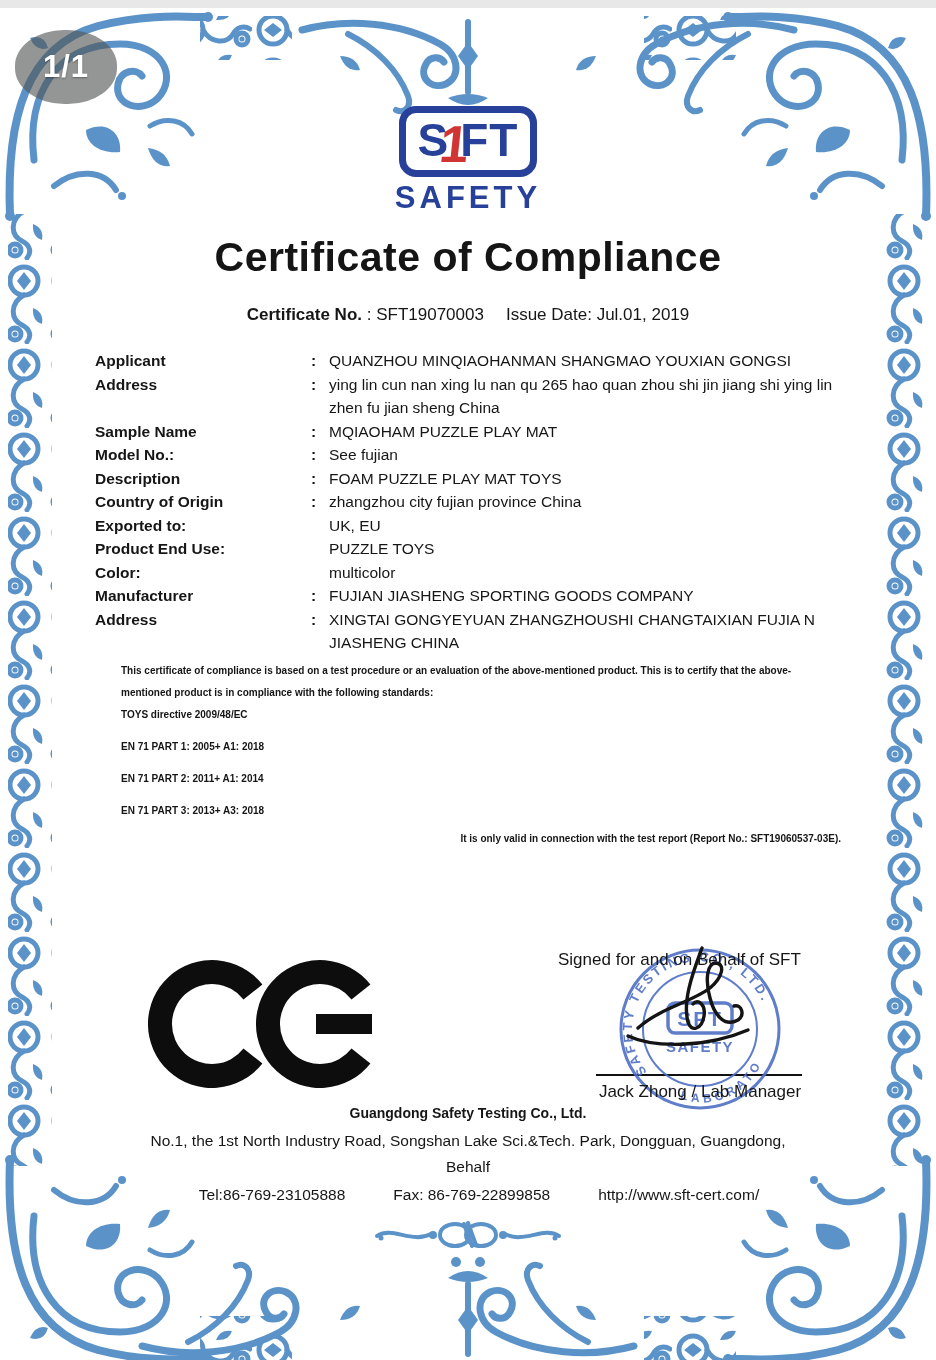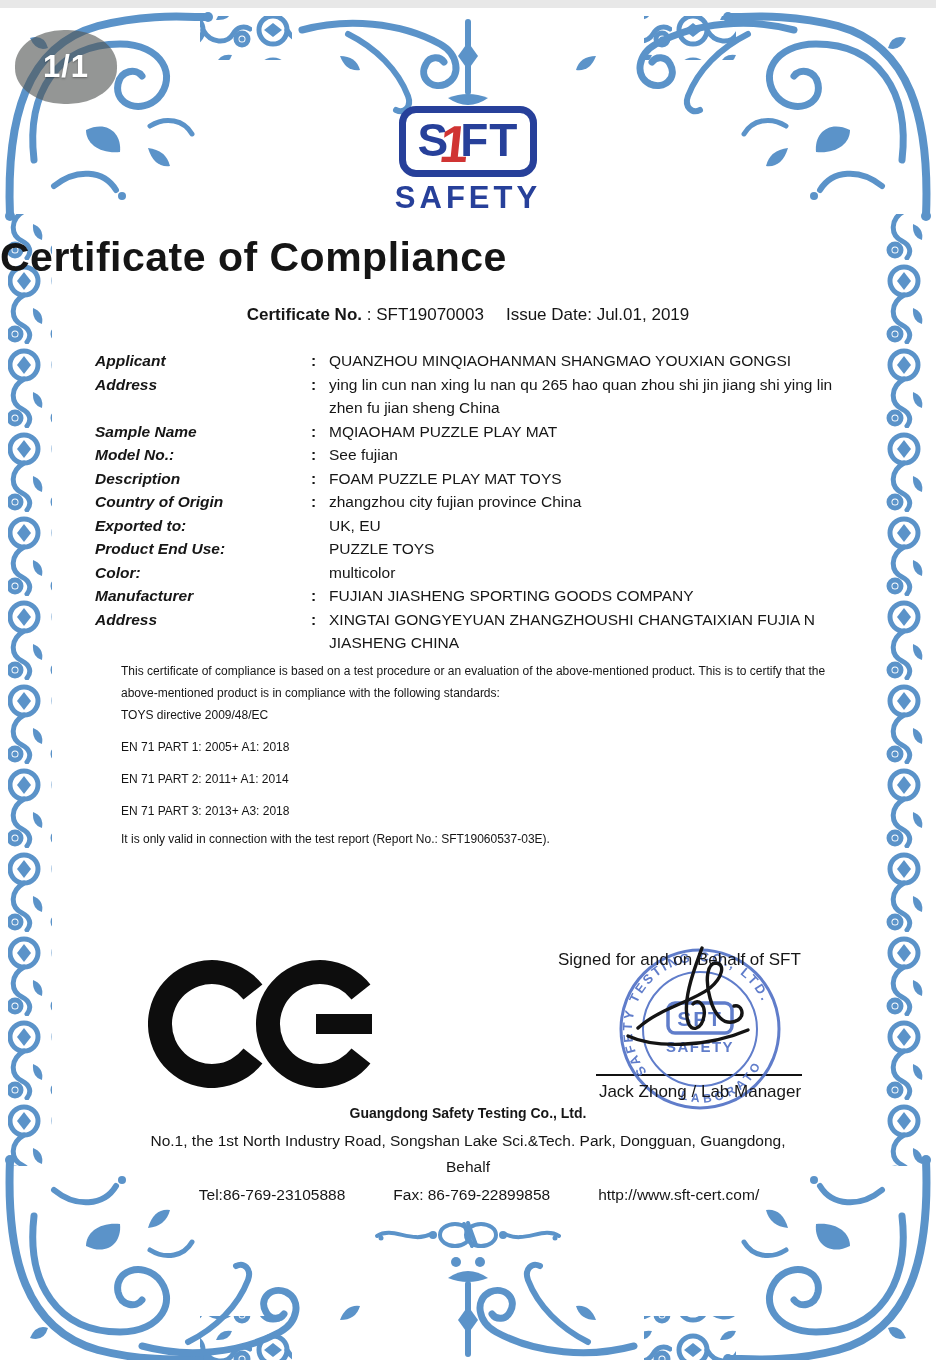--- a/index.html
+++ b/index.html
@@ -19,34 +19,34 @@
     color:#fff;font-size:31px;font-weight:bold;letter-spacing:1px;
     text-shadow:0 1px 2px rgba(0,0,0,.35);
   }
   
   #logo{top:98px;left:0;width:100%;text-align:center;line-height:1;}
   .logo-box{display:inline-block;border:7px solid #27409a;border-radius:17px;padding:1px 12px 4px 12px;background:#fff;}
   .logo-letter{font-size:46px;font-weight:800;color:#27409a;letter-spacing:1px;vertical-align:middle;}
   .logo-one{display:inline-block;font-size:52px;font-weight:800;color:#d03433;margin:0 -9px;position:relative;top:4px;transform:skewX(-6deg);z-index:2;vertical-align:middle;}
   .logo-sub{margin-top:5px;font-size:31px;font-weight:800;color:#27409a;letter-spacing:4px;}
   
-  #title{top:226px;left:0;width:100%;text-align:left;font-size:41px;font-weight:700;color:#151515;letter-spacing:.5px;}
+  #title{top:226px;left:0;width:100%;text-align:center;font-size:41px;font-weight:700;color:#151515;letter-spacing:.5px;}
   #certline{top:297px;left:0;width:100%;display:flex;justify-content:center;gap:22px;font-size:17px;}
   #certline b{font-weight:700;}
   
   #fields{left:95px;top:341px;width:754px;font-size:15.5px;}
   .frow{display:flex;align-items:flex-start;line-height:23.5px;}
-  .flabel{width:216px;font-weight:700;flex:none;font-style:italic;}
+  .flabel{width:216px;font-weight:700;flex:none;}
   .fcolon{width:18px;font-weight:700;flex:none;}
   .fvalue{flex:1;}
   
-  #statement{left:121px;top:652px;width:720px;font-size:12px;font-weight:400;line-height:22px;color:#151515;}
+  #statement{left:121px;top:652px;width:720px;font-size:10px;font-weight:700;line-height:22px;color:#151515;}
   #statement .std{margin-top:0;}
   #statement .std.sp{margin-top:10px;}
-  #statement .validity{margin-top:6px;}
+  #statement .validity{margin-top:6px;text-align:right;}
   
   #ce{left:148px;top:948px;z-index:2;}
   #signedfor{left:558px;top:942px;width:290px;font-size:17px;z-index:4;}
   #stamp{left:606px;top:927px;z-index:2;opacity:.9;}
   #sig{left:598px;top:928px;z-index:3;}
   #sigline{left:596px;top:1066px;width:206px;border-top:2px solid #111;z-index:1;}
   #signer{left:560px;top:1074px;width:280px;text-align:center;font-size:17px;z-index:4;}
   
   #f-company{top:1097px;left:0;width:100%;text-align:center;font-size:14px;font-weight:700;}
   #f-addr1{top:1124px;left:0;width:100%;text-align:center;font-size:15.5px;}

